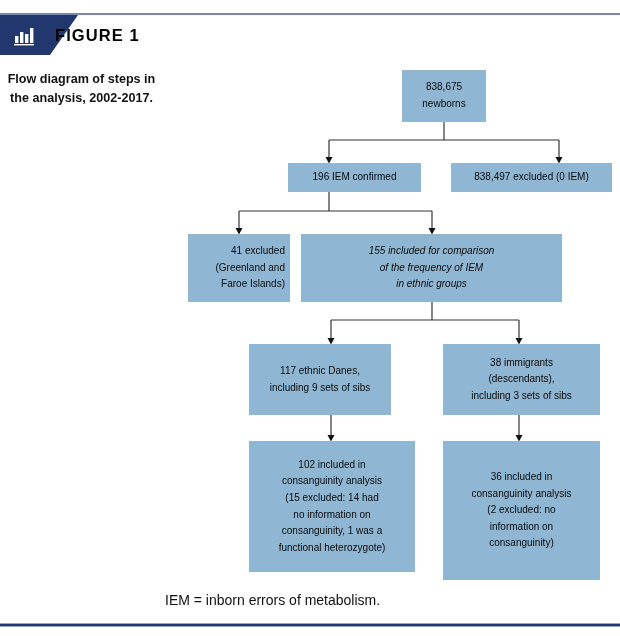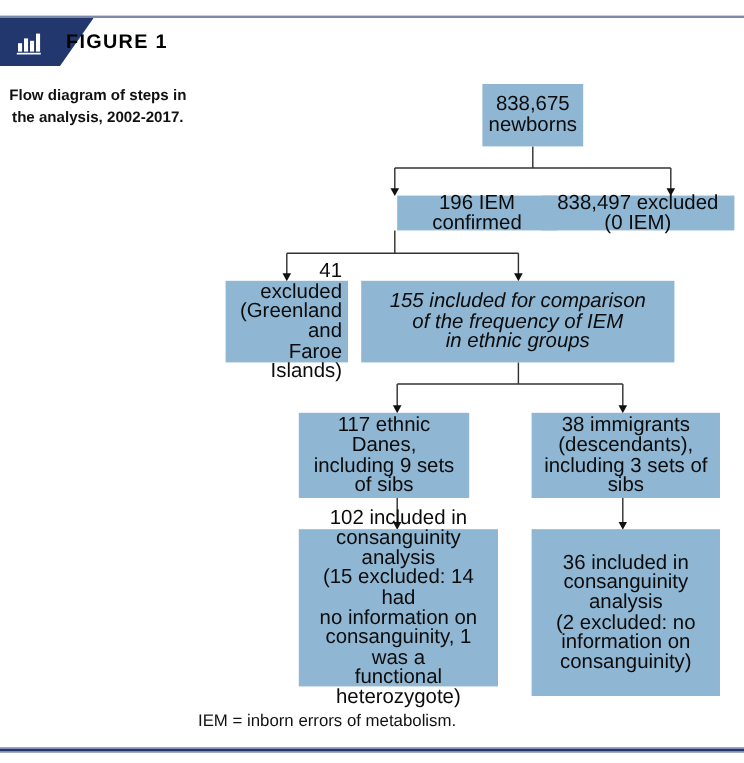--- a/index.html
+++ b/index.html
@@ -82,21 +82,21 @@
   }
 
   
   .node {
     position: absolute;
     background: #8fb6d2;
     box-sizing: border-box;
     display: flex;
     flex-direction: column;
     justify-content: center;
-    font-size: 17px;
+    font-size: 10px;
     line-height: 16.6px;
     color: #0b0b0b;
     text-align: center;
     padding: 3px 5px;
     white-space: pre-line;
   }
   .node.left-align {
     text-align: right;
     padding-left: 9px;
   }
@@ -153,21 +153,21 @@
       <path d="M519,320 L519,341" marker-end="url(#arrow)"></path>
 
       <path d="M331,415 L331,438" marker-end="url(#arrow)"></path>
       <path d="M519,415 L519,438" marker-end="url(#arrow)"></path>
     </g>
   </svg>
 
   <div class="node" style="left:402px; top:70px; width:84px; height:52px;">838,675
 newborns</div>
 
-  <div class="node" style="left:288px; top:163px; width:133px; height:29px;margin-left:43px;">196 IEM confirmed</div>
+  <div class="node" style="left:288px; top:163px; width:133px; height:29px;">196 IEM confirmed</div>
 
   <div class="node" style="left:451px; top:163px; width:161px; height:29px;">838,497 excluded (0 IEM)</div>
 
   <div class="node left-align" style="left:188px; top:234px; width:102px; height:68px;">41 excluded
 (Greenland and
 Faroe Islands)</div>
 
   <div class="node" style="left:301px; top:234px; width:261px; height:68px;font-style:italic;">155 included for comparison
 of the frequency of IEM
 in ethnic groups</div>

